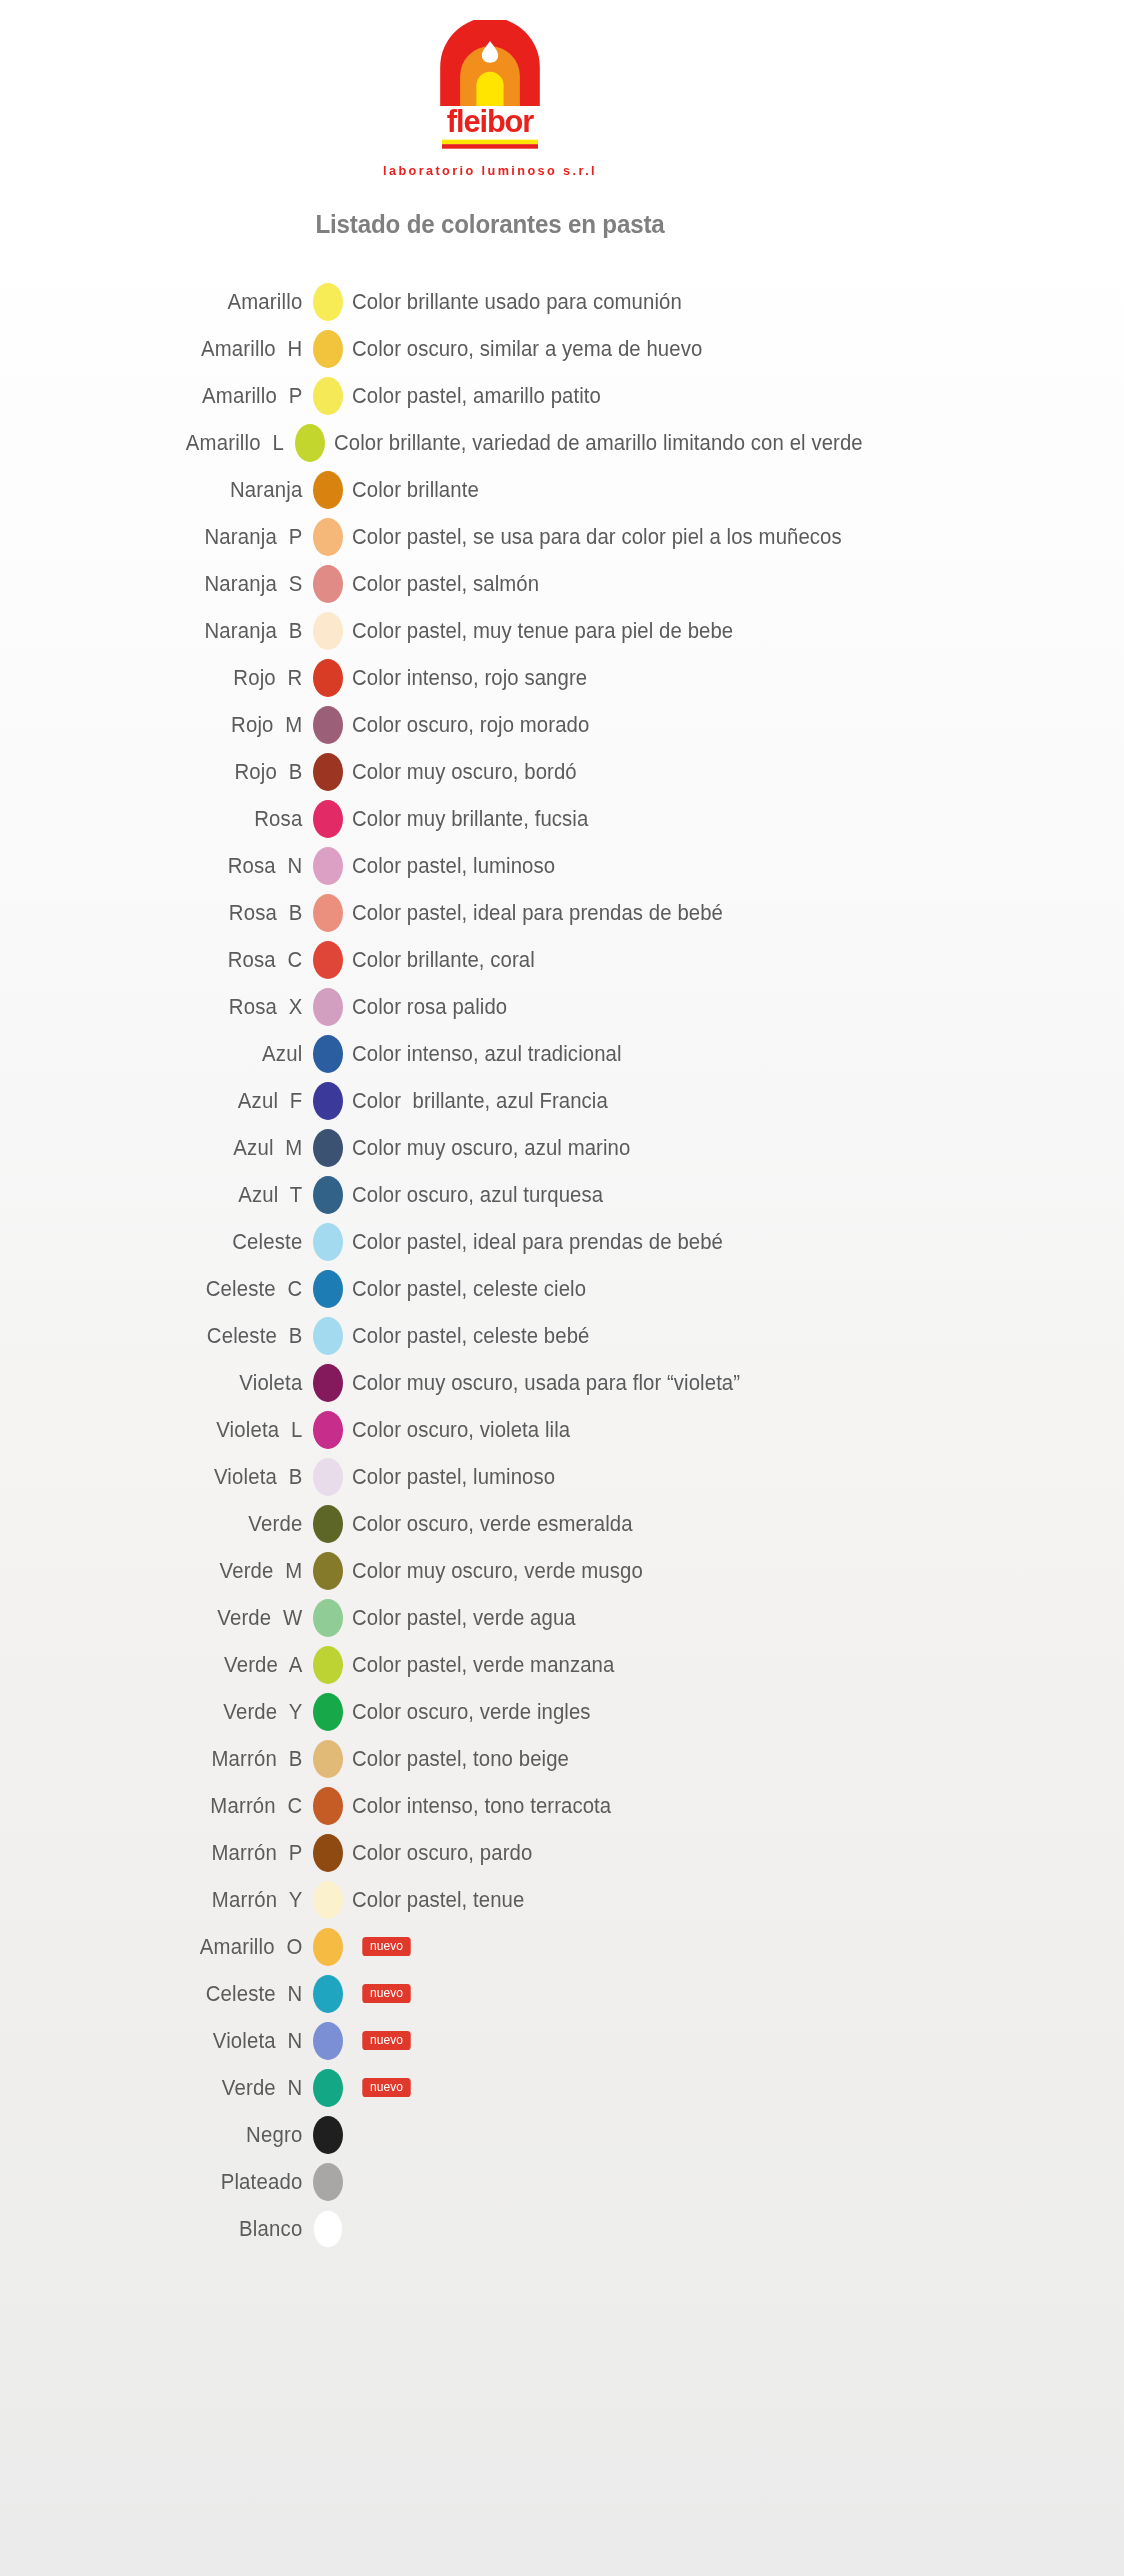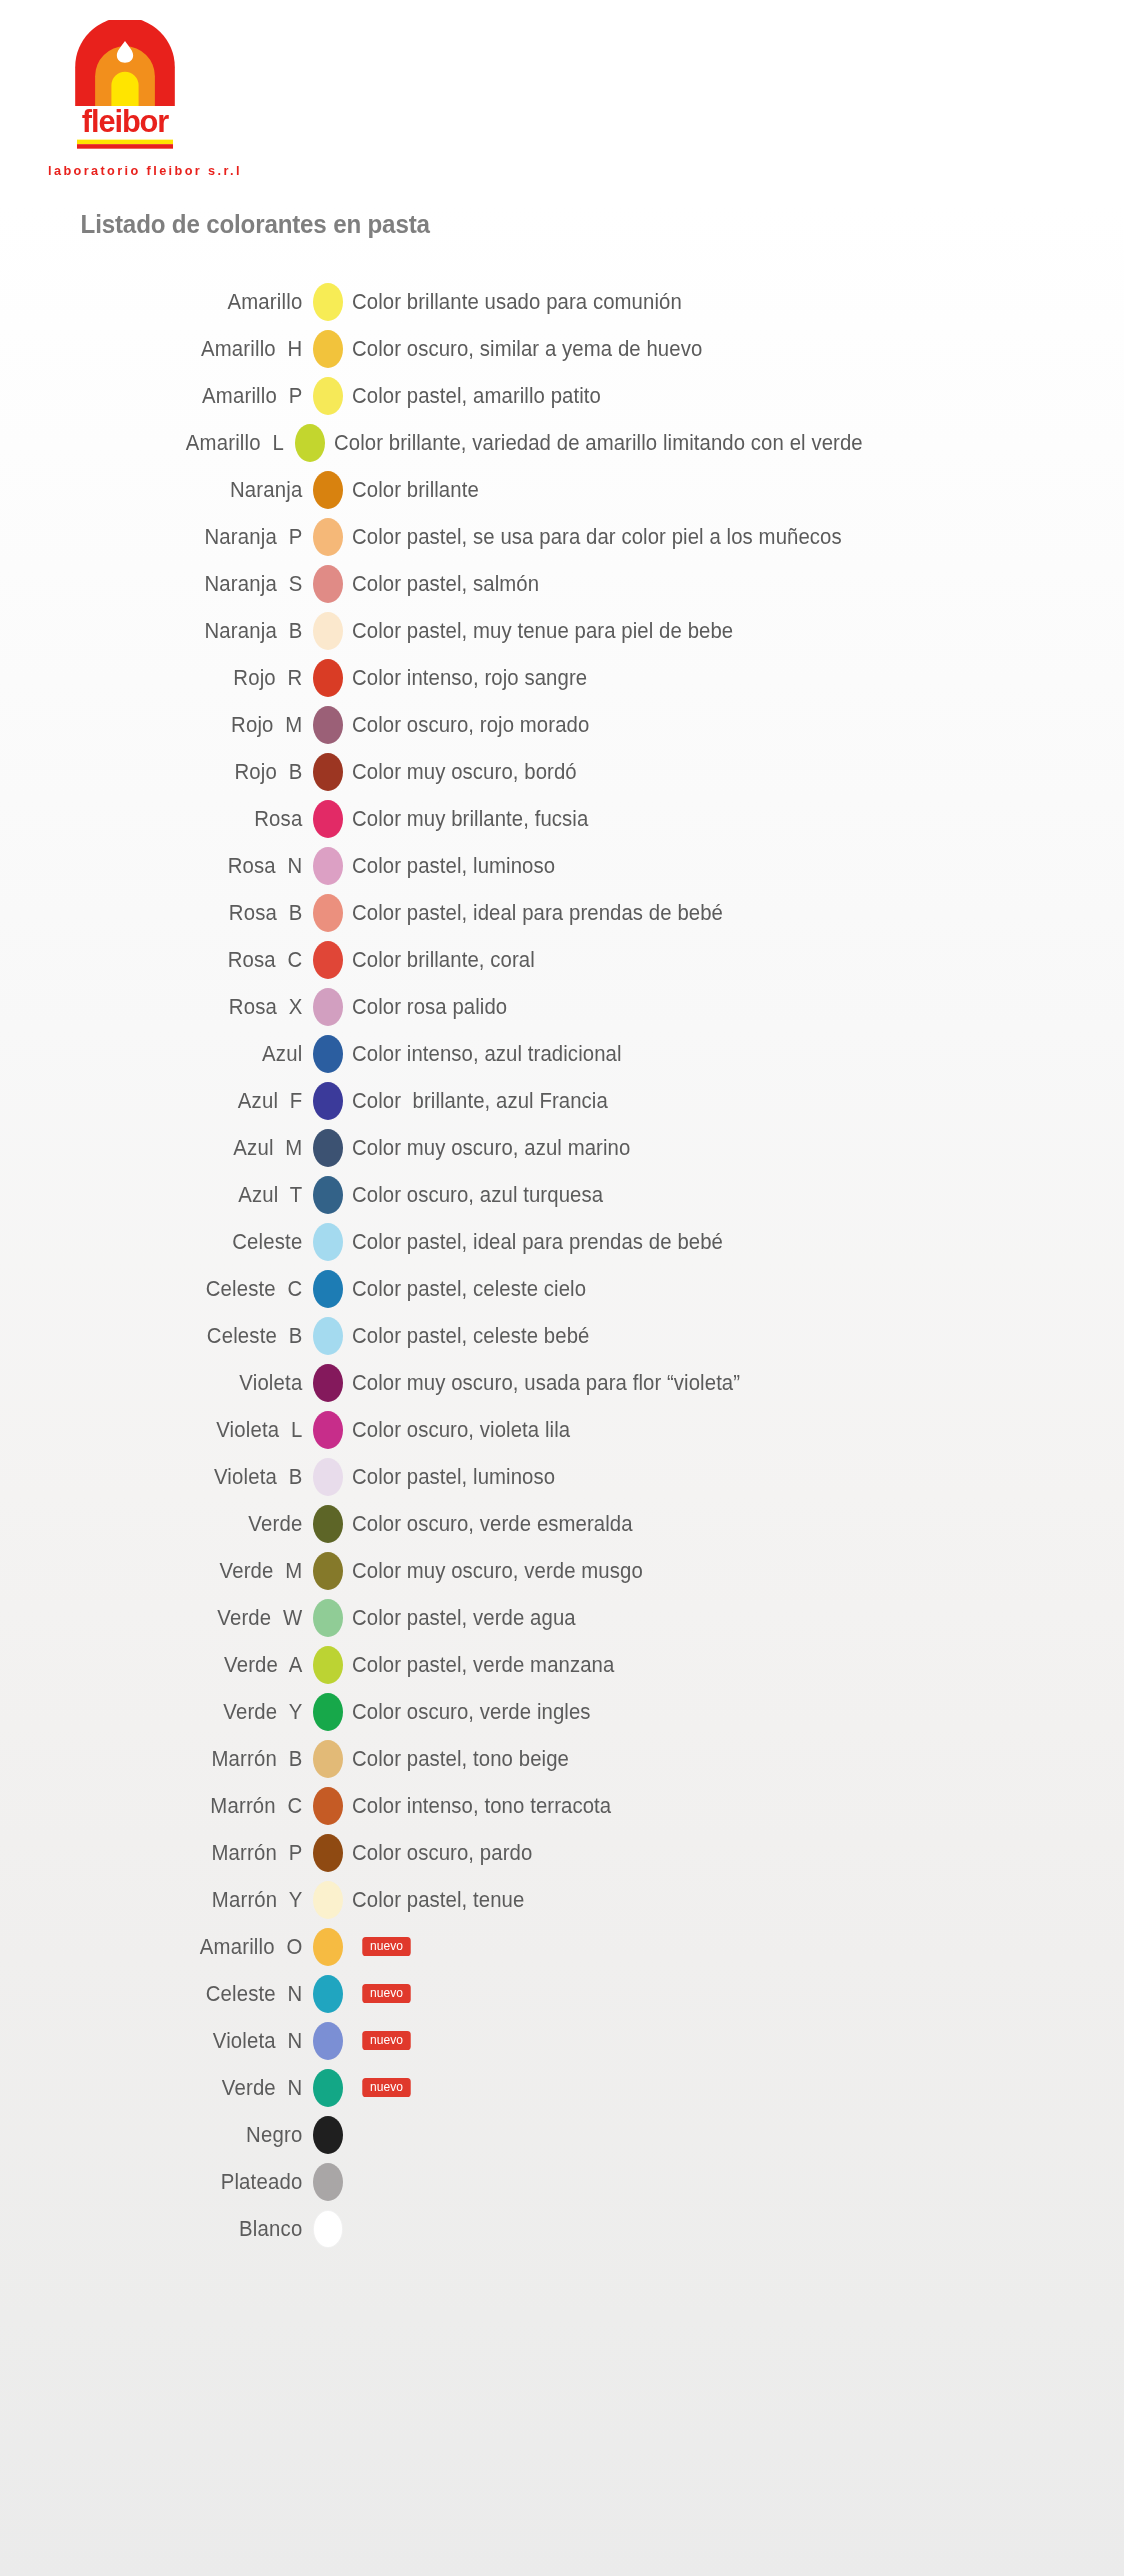--- a/index.html
+++ b/index.html
@@ -6,21 +6,21 @@
   html, body { width: 1124px; }
   body {
     font-family: "Liberation Sans", sans-serif;
     background: linear-gradient(to bottom, #ffffff 0%, #ffffff 8%, #fcfcfc 22%, #f8f8f8 40%, #f4f3f2 58%, #f0efee 76%, #ededec 90%, #ebebeb 100%);
     width: 1124px;
     min-height: 2576px;
     -webkit-font-smoothing: antialiased;
   }
 
   
-  .header { width: 980px; padding-top: 20px; text-align: left; padding-left: 48px; }
+  .header { width: 980px; padding-top: 20px; text-align: center; }
   .logo-wrap { display: inline-block; width: 154px; }
   .logo-svg { display: block; width: 154px; height: 136px; }
   .logo-tagline {
     margin-top: 5.4px;
     color: #e8211c;
     font-size: 12.7px;
     font-weight: bold;
     letter-spacing: 2.4px;
     font-family: "Liberation Sans", sans-serif;
   }
@@ -102,21 +102,21 @@
       <path d="M85 23 C80 30 76 34 76 39 C76 44 80 47 85 47 C90 47 94 44 94 39 C94 34 90 30 85 23 Z" fill="#ffffff"></path>
 
       <text x="85" y="124" fill="#e8211c" font-family="Liberation Sans, sans-serif" font-size="34" font-weight="bold" text-anchor="middle" letter-spacing="-1.2">fleibor</text>
 
       <rect x="32" y="132" width="106" height="5" fill="#ffe500"></rect>
 
       <rect x="32" y="137" width="106" height="5" fill="#e8211c"></rect>
     </svg>
   </div>
 
-  <div class="logo-tagline">laboratorio fleibor s.r.l</div>
+  <div class="logo-tagline">laboratorio luminoso s.r.l</div>
 
   <div class="page-title">Listado de colorantes en pasta</div>
 </div>
 
 <div class="color-list" id="color-list">
     <div class="color-row">
       <div class="row-name">Amarillo</div>
       <div class="swatch" style="background: rgb(247, 236, 85);"></div>
       <div class="row-desc">Color brillante usado para comunión</div>
     </div>

